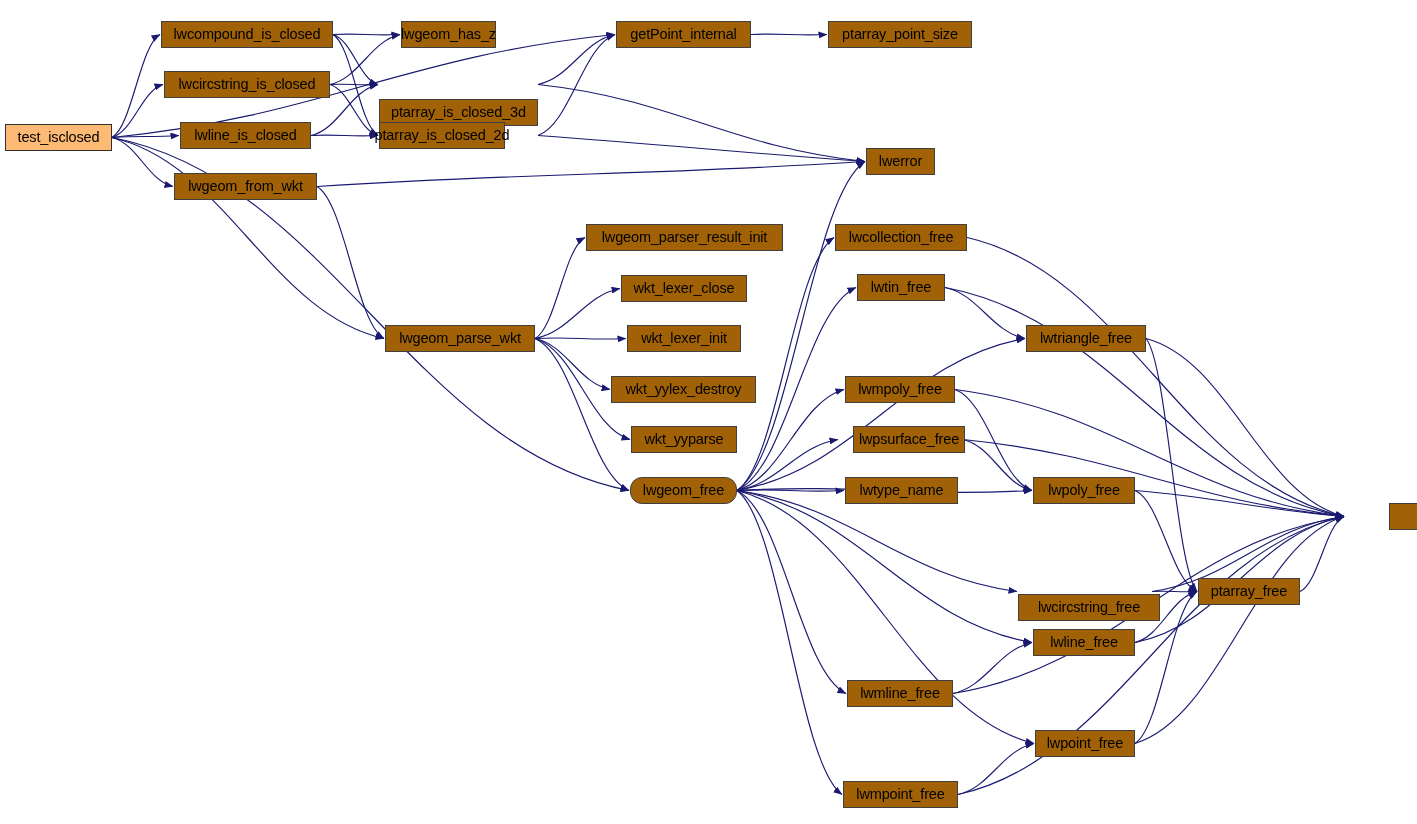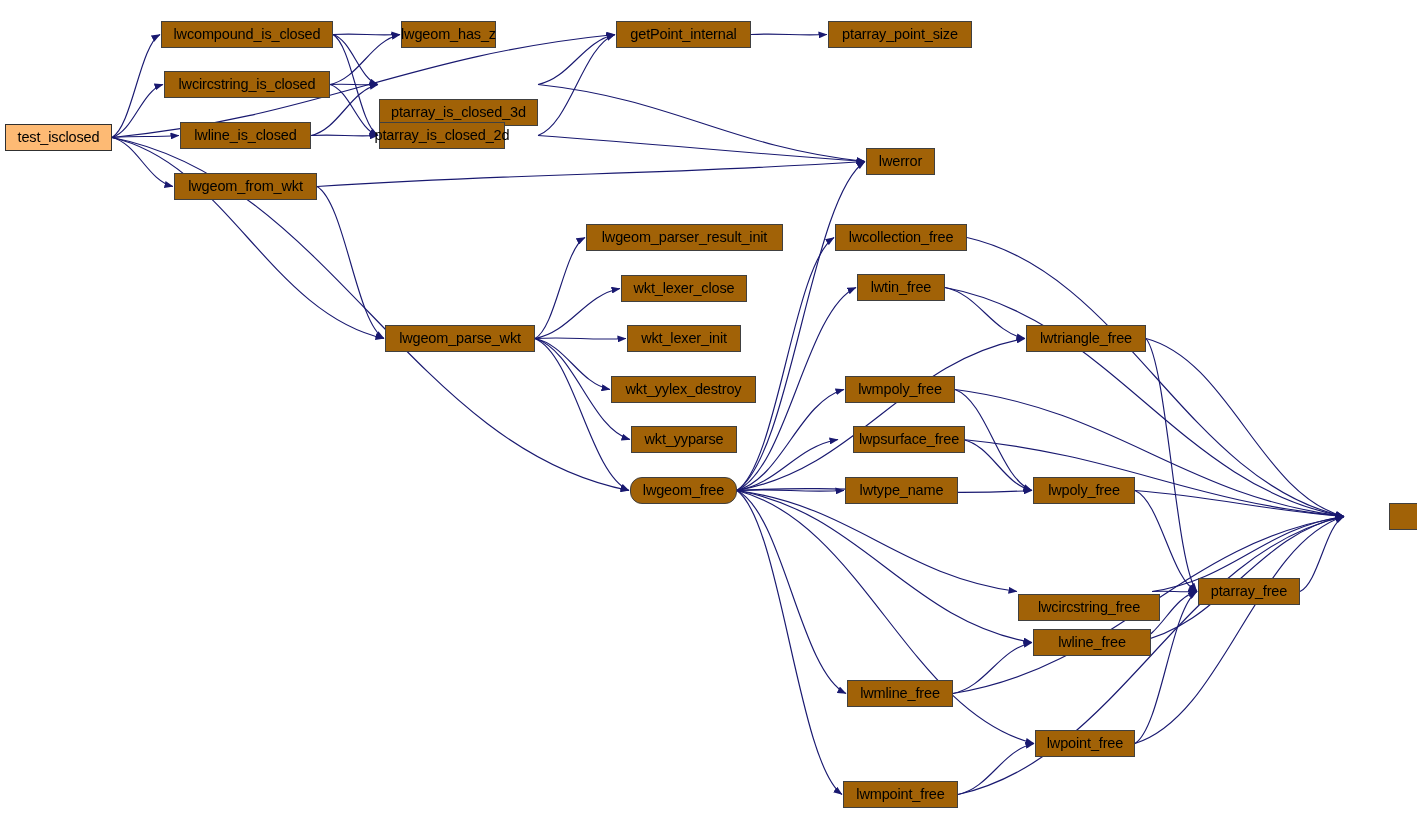--- a/index.html
+++ b/index.html
@@ -203,21 +203,21 @@
       </div>
       <div class="node" style="left: 1389px; top: 503px; width: 67px; padding-left: 28px;">
         <span class="node-label">lwfree</span>
       </div>
       <div class="node" style="left: 1018px; top: 594px; width: 142px;">
         <span class="node-label">lwcircstring_free</span>
       </div>
       <div class="node" style="left: 1198px; top: 578px; width: 102px;">
         <span class="node-label">ptarray_free</span>
       </div>
-      <div class="node" style="left: 1033px; top: 629px; width: 118px;">
+      <div class="node" style="left: 1033px; top: 629px; width: 102px;">
         <span class="node-label">lwline_free</span>
       </div>
       <div class="node" style="left: 847px; top: 680px; width: 106px;">
         <span class="node-label">lwmline_free</span>
       </div>
       <div class="node" style="left: 1035px; top: 730px; width: 100px;">
         <span class="node-label">lwpoint_free</span>
       </div>
       <div class="node" style="left: 843px; top: 781px; width: 115px;">
         <span class="node-label">lwmpoint_free</span>

